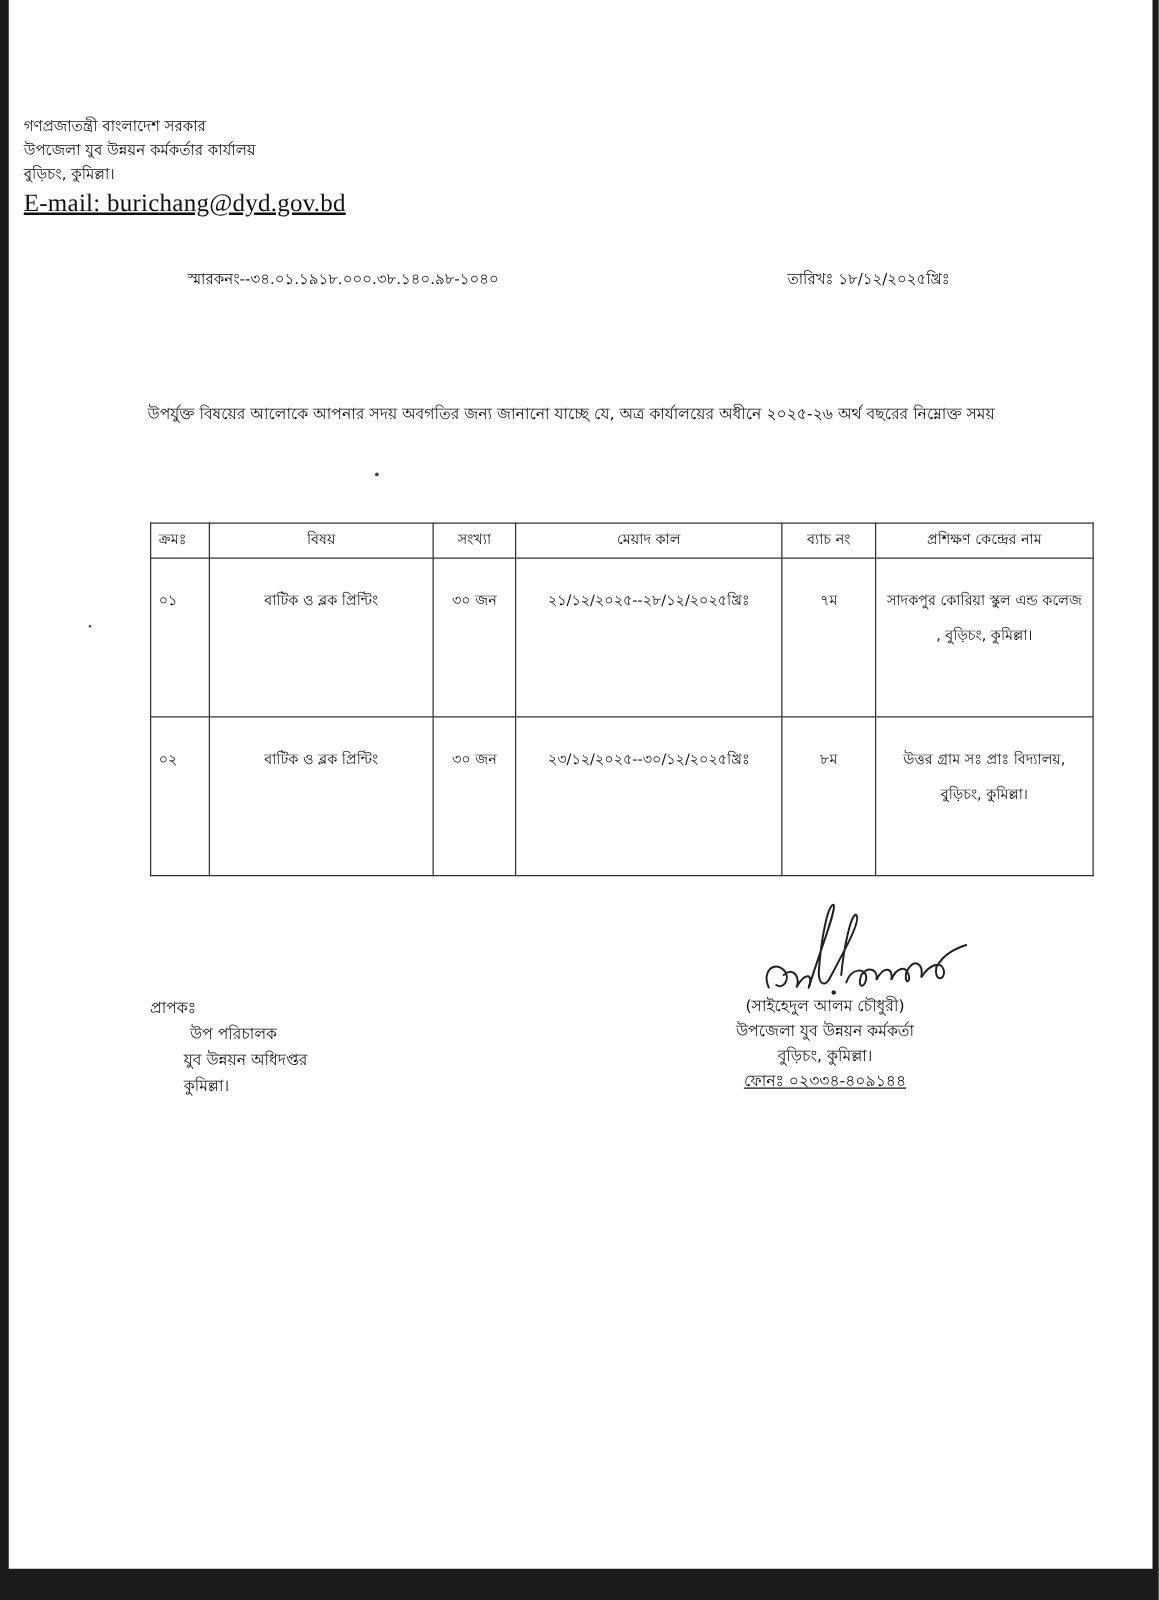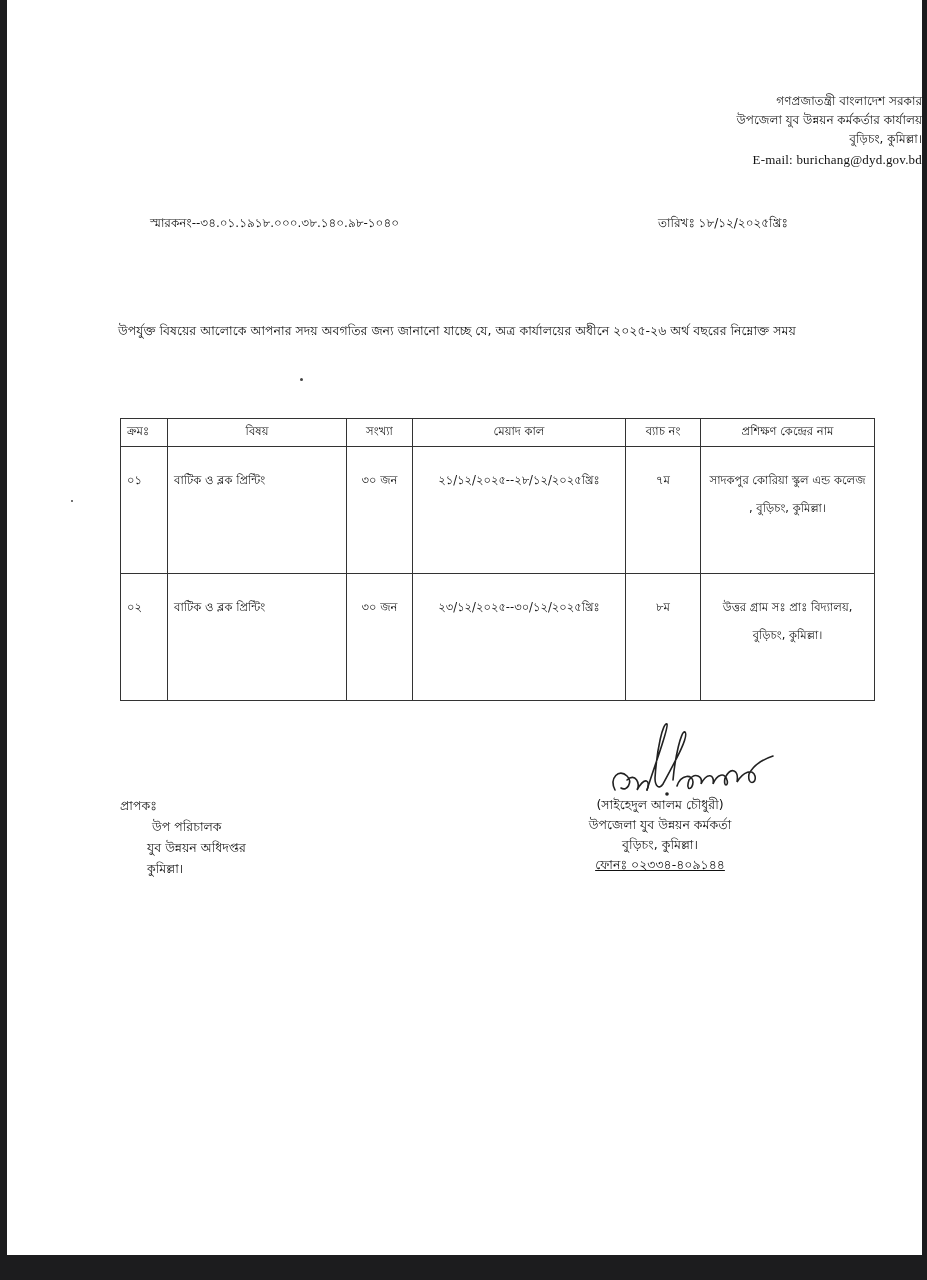--- a/index.html
+++ b/index.html
@@ -21,31 +21,32 @@
     top: 0;
     width: 915px;
     height: 1255px;
     background: #ffffff;
   }
   .abs {
     position: absolute;
     white-space: nowrap;
   }
   .center {
-    text-align: right;
-    left: 2px;
+    text-align: left;
+    left: 12px;
     right: 0;
   }
   .hdr-line {
     font-size: 12px;
     line-height: 18px;
   }
   .email {
     font-family: "Liberation Serif", serif;
-    font-size: 13px;
+    font-size: 20px;
+    text-decoration: underline;
     letter-spacing: 0.2px;
   }
   .meta {
     font-size: 12px;
   }
   .subject {
     font-size: 12.5px;
     text-decoration: underline;
   }
   .body-text {
@@ -65,21 +66,21 @@
     vertical-align: top;
     padding: 19px 6px;
     line-height: 28px;
   }
   table.sched th {
     padding: 0 6px;
     height: 27px;
     line-height: 24px;
   }
   .c-sl { width: 34px; text-align: left; }
-  .c-subj { width: 166px; text-align: left; }
+  .c-subj { width: 166px; text-align: center; }
   .c-num { width: 53px; text-align: center; }
   .c-dur { width: 200px; text-align: center; }
   .c-batch { width: 62px; text-align: center; }
   .c-center { width: 161px; text-align: center; white-space: normal; }
   th.c-sl, th.c-subj { text-align: left; }
   th.c-subj { text-align: center; }
   tr.data-row td {
     height: 88px;
   }
   .sig-block {
@@ -122,21 +123,21 @@
 <body>
 
 <div class="page">
 
   <div class="abs center hdr-line" style="top:92px;">গণপ্রজাতন্ত্রী বাংলাদেশ সরকার</div>
   <div class="abs center hdr-line" style="top:111px;">উপজেলা যুব উন্নয়ন কর্মকর্তার কার্যালয়</div>
   <div class="abs center hdr-line" style="top:130px;">বুড়িচং, কুমিল্লা।</div>
   <div class="abs center email" style="top:152px;">E-mail: burichang@dyd.gov.bd</div>
 
   <div class="abs meta" style="left:111px; top:214px;margin-left:32px;">স্মারকনং--৩৪.০১.১৯১৮.০০০.৩৮.১৪০.৯৮-১০৪০</div>
-  <div class="abs meta" style="left:623px; top:214px;margin-left:28px;">তারিখঃ ১৮/১২/২০২৫খ্রিঃ</div>
+  <div class="abs meta" style="left:623px; top:214px;">তারিখঃ ১৮/১২/২০২৫খ্রিঃ</div>
 
 
   <div class="abs body-text" style="left:111px; top:315px;text-align:right;">উপর্যুক্ত  বিষয়ের আলোকে আপনার সদয় অবগতির জন্য জানানো যাচ্ছে  যে, অত্র কার্যালয়ের অধীনে ২০২৫-২৬ অর্থ বছরের নিম্নোক্ত সময়</div>
   <div class="speck" style="left:293px; top:378px;"></div>
 
   <table class="sched">
     <thead>
       <tr>
         <th class="c-sl">ক্রমঃ</th>
         <th class="c-subj">বিষয়</th>

